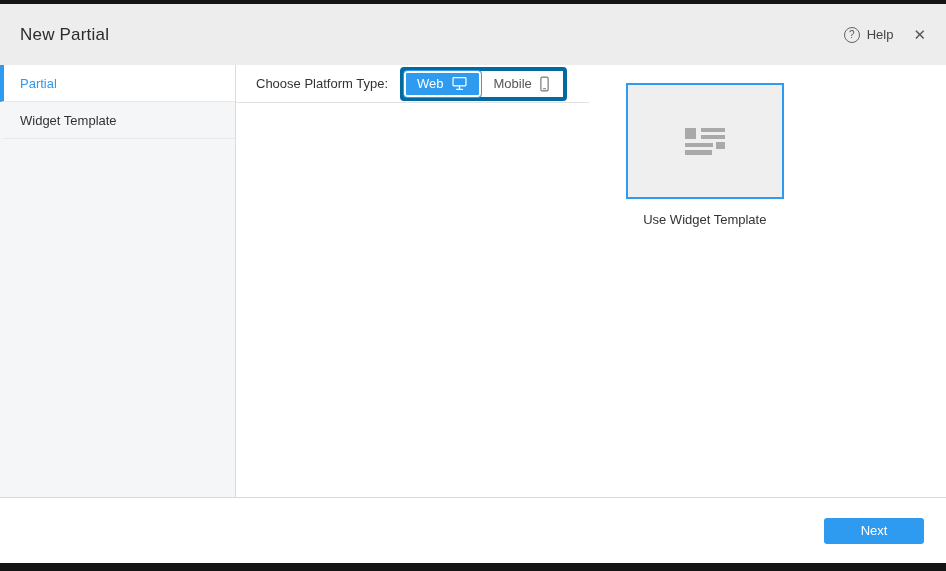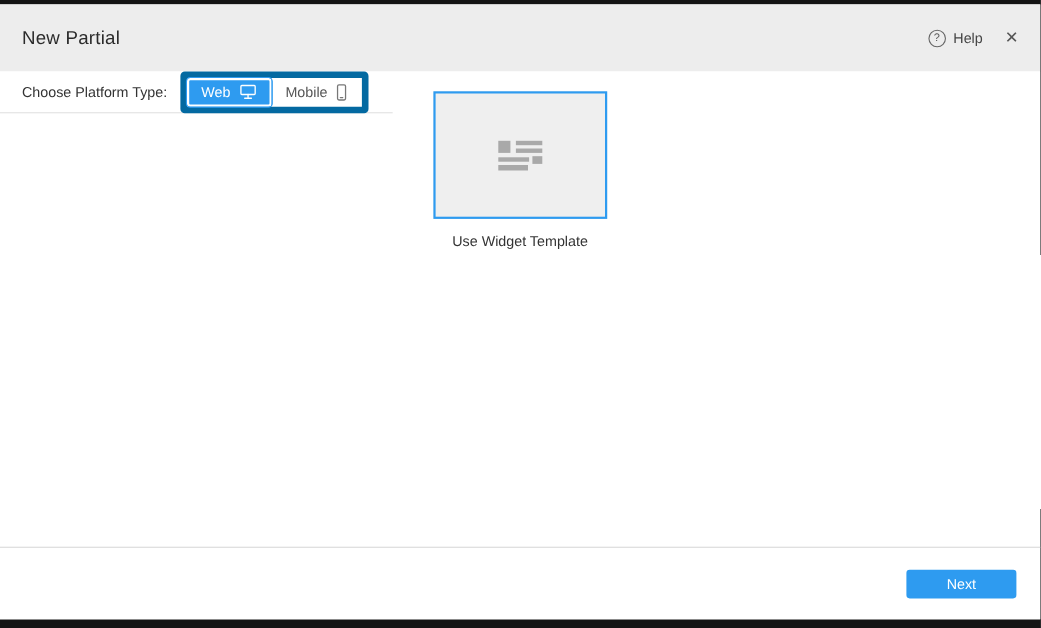--- a/index.html
+++ b/index.html
@@ -31,21 +31,21 @@
                font-size:13px; color:#333; border-bottom:1px solid #e9e9e9;
                border-left:4px solid transparent; cursor:pointer; }
   .side-item.selected { background:#fff; color:#2e9bf0; border-left-color:#2e9bf0; }
 
   .main { flex:1 1 auto; display:flex; background:#fff; min-width:0; }
 
   .platform-bar { height:37px; flex:0 0 auto; display:flex; align-items:center;
                   padding:0 22px 0 20px; border-bottom:1px solid #e2e2e2; }
   .choose-label { font-size:13px; color:#333; margin-right:12px; }
 
-  .seg-group { display:flex; border:6px solid #0369a1; border-radius:4px; background:#fff; }
+  .seg-group { display:flex; border:4px solid #0369a1; border-radius:4px; background:#fff; }
   .seg { height:26px; display:flex; align-items:center; gap:7px;
          font-size:13px; padding:0 13px; cursor:pointer; }
   .seg.selected { margin:-1px; border:1px solid #2e9bf0; border-radius:4px;
                   background:#2e9bf0; color:#fff;
                   box-shadow: inset 0 0 0 2px #fff; position:relative; z-index:1; }
   .seg.unselected { color:#555; }
 
   .import-btn { margin-left:auto; background:#9e9e9e; color:#fff; border:none;
                 font-size:13px; font-family:inherit; padding:6px 14px; border-radius:3px;
                 cursor:pointer; }
@@ -85,20 +85,28 @@
         <div class="help-btn">
           <span class="help-circle">?</span>
           <span class="help-label">Help</span>
         </div>
         <span class="close-btn">✕</span>
       </div>
     </div>
 
     <div class="dialog-body">
 
+      <div class="sidebar">
+        <div class="side-item selected">
+          <span>Partial</span>
+        </div>
+        <div class="side-item">
+          <span>Widget Template</span>
+        </div>
+      </div>
 
       <div class="main">
 
         <div class="platform-bar">
           <span class="choose-label">Choose Platform Type:</span>
 
           <div class="seg-group">
             <div class="seg selected">
               <span>Web</span>
               <svg class="icon-svg" width="17" height="15" viewBox="0 0 24 22" fill="none" stroke="#ffffff" stroke-width="1.8" stroke-linecap="round">

